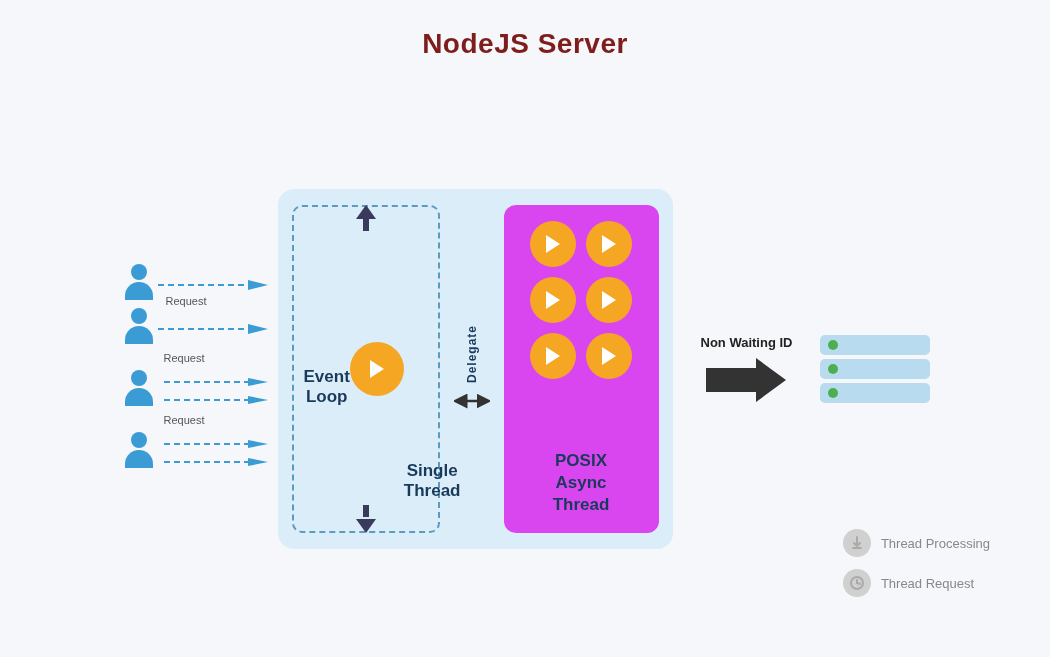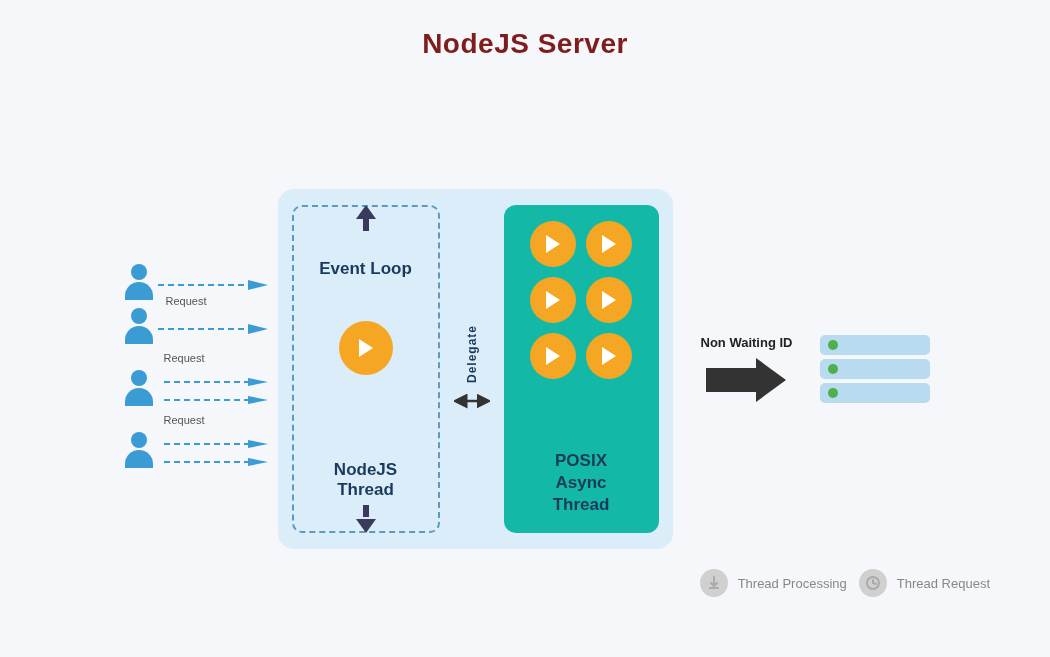--- a/index.html
+++ b/index.html
@@ -100,21 +100,21 @@
       min-height: 360px;
       margin: 0 10px;
     }
 
     
     .event-loop-box {
       border: 2.5px dashed #5a9bbf;
       border-radius: 10px;
       width: 148px;
       display: flex;
-      flex-direction: column;
+      flex-direction: row;
       align-items: center;
       padding: 16px 10px;
       position: relative;
       background: transparent;
     }
 
     .event-loop-text {
       font-size: 17px;
       font-weight: 700;
       color: #1a3a5c;
@@ -160,21 +160,21 @@
       color: #1a3a5c;
       writing-mode: vertical-rl;
       text-orientation: mixed;
       transform: rotate(180deg);
       letter-spacing: 1px;
       margin-bottom: 6px;
     }
 
     
     .posix-box {
-      background: #14b8a6;
+      background: #d946ef;
       border-radius: 12px;
       width: 155px;
       display: flex;
       flex-direction: column;
       align-items: center;
       padding: 16px 10px;
     }
 
     .posix-grid {
       display: grid;
@@ -252,21 +252,21 @@
       border-radius: 3px;
       flex: 1;
     }
 
     
     .legend {
       position: absolute;
       right: 60px;
       bottom: 60px;
       display: flex;
-      flex-direction: row;
+      flex-direction: column;
       gap: 12px;
     }
 
     .legend-item {
       display: flex;
       align-items: center;
       gap: 10px;
     }
 
     .legend-icon {
@@ -375,21 +375,21 @@
 
         <svg width="24" height="28" style="position:absolute;top:-2px;left:50%;transform:translateX(-50%);">
           <polygon points="12,0 22,14 2,14" fill="#3a3a5c"></polygon>
           <rect x="9" y="14" width="6" height="12" fill="#3a3a5c"></rect>
         </svg>
         <div class="event-loop-text" style="margin-top:36px;">Event Loop</div>
 
         <div class="orange-circle-main">
           <div class="arrow-right-white"></div>
         </div>
-        <div class="single-thread-text">NodeJS Thread</div>
+        <div class="single-thread-text">Single Thread</div>
 
         <svg width="24" height="28" style="position:absolute;bottom:-2px;left:50%;transform:translateX(-50%);">
           <rect x="9" y="0" width="6" height="12" fill="#3a3a5c"></rect>
           <polygon points="12,28 22,14 2,14" fill="#3a3a5c"></polygon>
         </svg>
       </div>
 
       <div class="delegate-area">
         <div class="delegate-label">Delegate</div>
 

